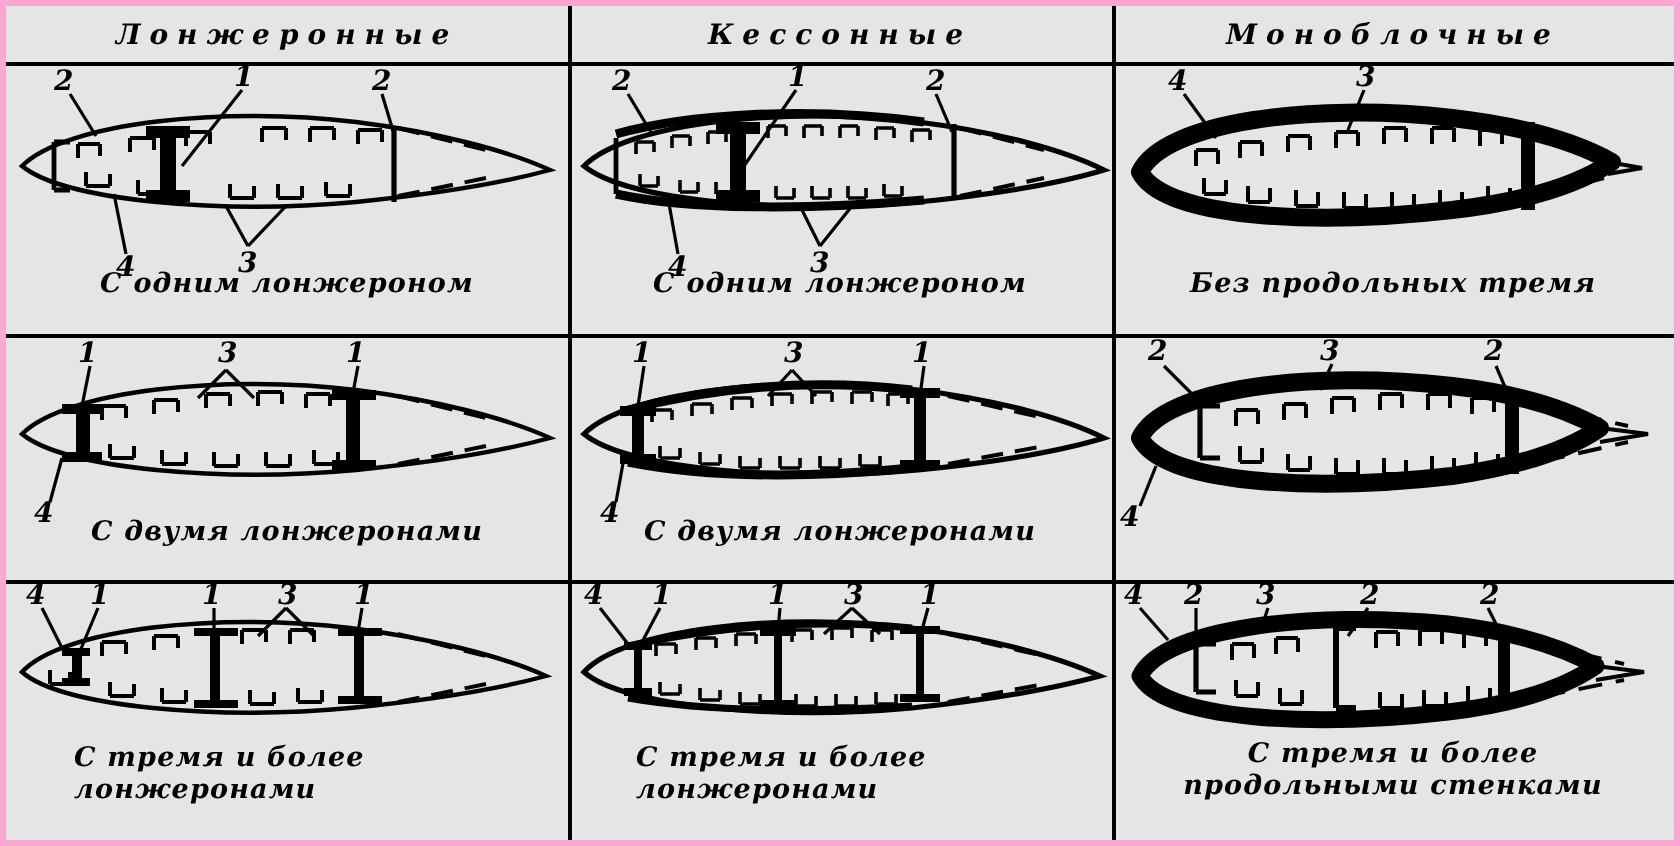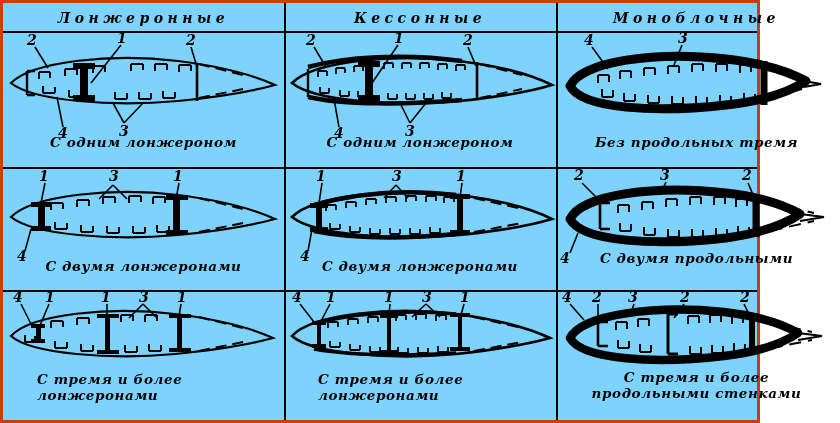--- a/index.html
+++ b/index.html
@@ -1,19 +1,19 @@
 <!DOCTYPE html>
 <html><head>
 <meta charset="utf-8">
 <style>
   html,body{margin:0;padding:0;background:#ffffff;}
   body{width:840px;height:423px;overflow:hidden;
        font-family:"DejaVu Sans","Liberation Sans",sans-serif;color:#000;}
-  #sheet{position:relative;width:760px;height:423px;background:#7dd3fc;
-         box-sizing:border-box;border:3px solid #c2410c;}
+  #sheet{position:relative;width:840px;height:423px;background:#e5e5e5;
+         box-sizing:border-box;border:3px solid #f9a8d4;}
   
   .grid{position:absolute;inset:0;}
   .vline{position:absolute;top:0;bottom:0;width:2px;background:#000;}
   .hline{position:absolute;left:0;right:0;height:2px;background:#000;}
   
   .hdr{position:absolute;top:0;height:30px;display:flex;align-items:center;
        justify-content:center;}
   .hdr span{font-family:"DejaVu Serif","Liberation Serif",serif;
             font-style:italic;font-weight:600;font-size:14px;
             letter-spacing:4.5px;white-space:nowrap;}
@@ -315,21 +315,20 @@
         <path d="M14,86 L22,66"></path>
       </g>
       <g class="lbl" fill="#000">
         <text x="18" y="13">2</text>
         <text x="104" y="13">3</text>
         <text x="186" y="13">2</text>
         <text x="4" y="96">4</text>
       </g>
     </svg>
     <div class="cap" style="top:84px">
-      <div>С двумя продольными</div>
     </div>
   </div>
 
   <div class="cell" style="left:0;top:287px;width:281px;height:133px">
     <svg class="fig" width="281" height="90" viewBox="0 0 281 90">
       <path d="M8,46 C28,24 108,16 172,24 C212,29 248,38 270,48 C248,54 212,60 172,64 C108,70 28,64 8,46 Z" fill="none" stroke="#000" stroke-width="2.2"></path>
       <path d="M196,27 L240,38 M196,61 L240,52" stroke="#000" stroke-width="2" stroke-dasharray="11 6" fill="none"></path>
       <g stroke="#000" stroke-width="2" fill="none">
         <path d="M48,31 l0,7 M48,31 l12,0 M60,31 l0,6"></path>
         <path d="M74,28 l0,7 M74,28 l12,0 M86,28 l0,6"></path>

